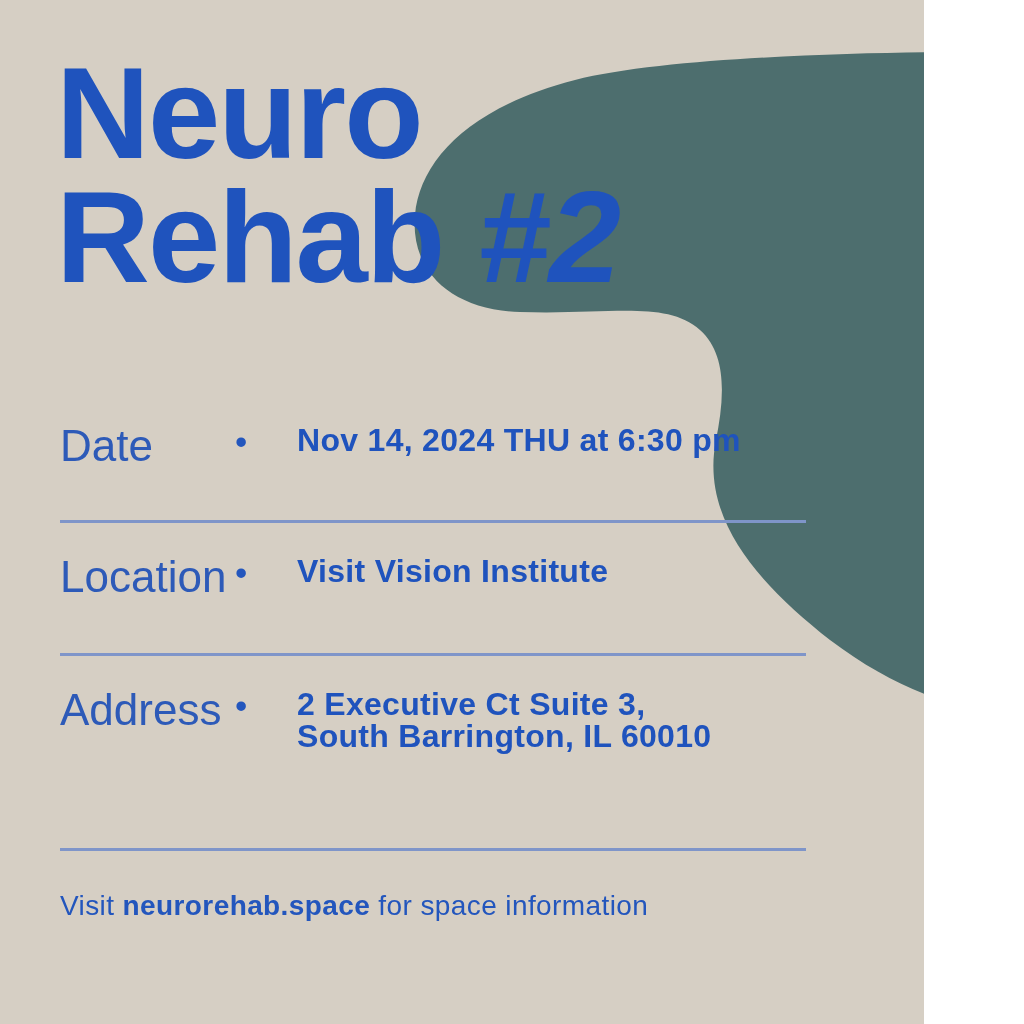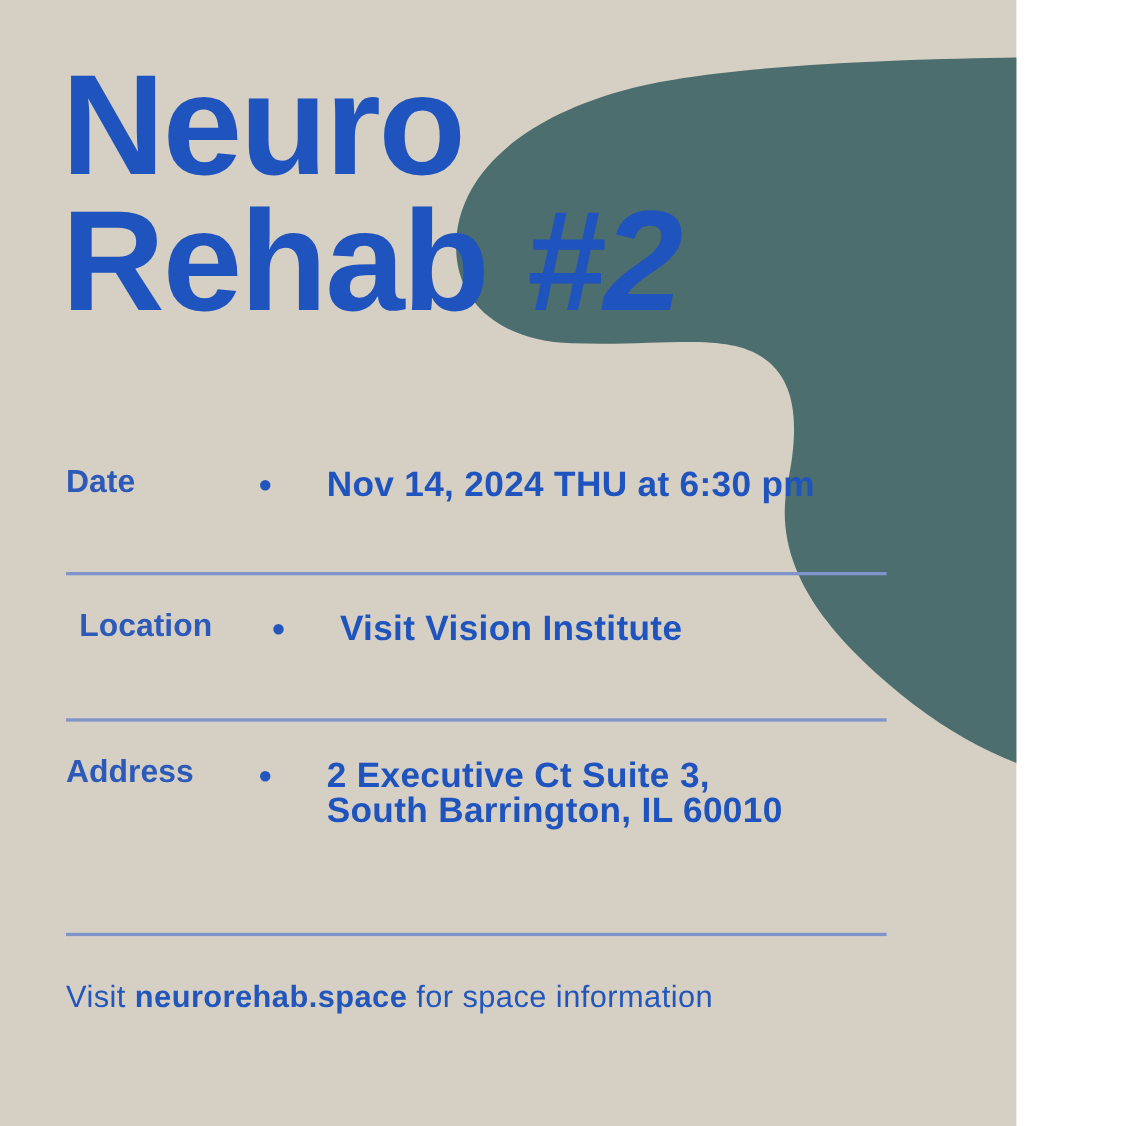--- a/index.html
+++ b/index.html
@@ -58,22 +58,22 @@
     width: 746px;
   }
   .detail-row {
     display: flex;
     align-items: flex-start;
     padding: 0;
   }
   .row-label {
     width: 175px;
     flex: 0 0 175px;
-    font-size: 29px;
-    font-weight: 700;
+    font-size: 44px;
+    font-weight: 400;
     color: #2d5ab8;
     line-height: 1.0;
   }
   .row-bullet {
     width: 62px;
     flex: 0 0 62px;
     font-size: 35px;
     color: #2356bd;
     line-height: 1.0;
     text-align: left;
@@ -85,21 +85,21 @@
     color: #1f53bd;
     line-height: 1.0;
     letter-spacing: 0.3px;
   }
   .row-value .vline + .vline {
     display: block;
   }
   .vline { display: block; }
 
   .row-date   { height: 66px; }
-  .row-loc    { height: 66px; margin-left: 12px; }
+  .row-loc    { height: 66px; }
   .row-addr   { height: 116px; }
 
   .divider {
     height: 3px;
     background: #7f95c9;
     width: 746px;
   }
   .sp-1 { height: 30px; }
   .sp-2 { height: 32px; }
   .sp-3 { height: 32px; }

